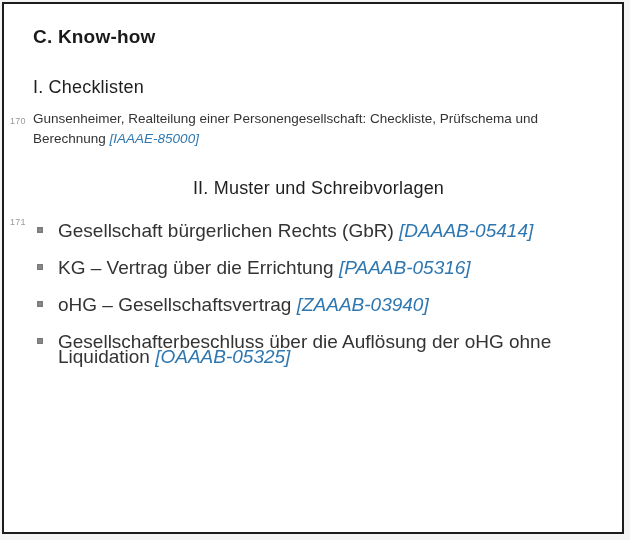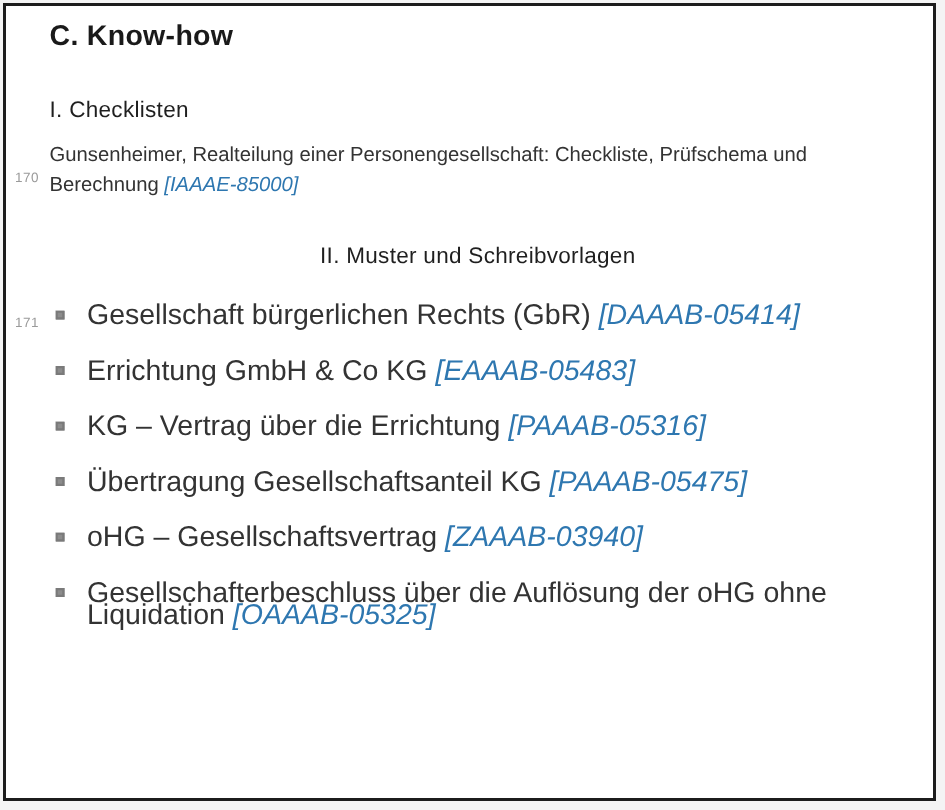--- a/index.html
+++ b/index.html
@@ -10,49 +10,49 @@
   }
   .frame {
     position: absolute;
     top: 2px; left: 2px;
     width: 622px; height: 532px;
     background: #ffffff;
     border: 2px solid #1c1c1c;
     overflow: hidden;
   }
   .content {
-    padding: 8px 18px 0 29px;
+    padding: 20px 18px 0 29px;
   }
   h1.page-title {
     font-size: 19px;
     font-weight: bold;
     color: #1a1a1a;
     letter-spacing: 0.2px;
     margin-top: 2px;
   }
   h2.section-heading {
-    font-size: 15px;
+    font-size: 18px;
     font-weight: normal;
     color: #1f1f1f;
     letter-spacing: 0.2px;
   }
   .h2-check { margin-top: 29px; }
   .h2-muster { margin-top: 29px; text-align: center; }
   p.para {
     position: relative;
     margin-top: 11px;
     font-size: 13.5px;
     line-height: 20px;
     color: #333333;
     max-width: 530px;
   }
   .margin-num {
     position: absolute;
     left: -23px;
-    top: 15px;
+    top: 2px;
     font-size: 9px;
     color: #9a9a9a;
     letter-spacing: 0.3px;
   }
   a.doc-link {
     color: #2e77b0;
     text-decoration: none;
     cursor: pointer;
     font-style: italic;
   }
@@ -102,32 +102,22 @@
     </p>
 
     <ul class="contract-list">
       <li>
         <span class="bullet"></span>
         <span>Gesellschaft bürgerlichen Rechts (GbR)</span>
         <a class="doc-link">[DAAAB-05414]</a>
       </li>
       <li>
         <span class="bullet"></span>
-        <span>Errichtung GmbH &amp; Co KG</span>
-        <a class="doc-link">[EAAAB-05483]</a>
-      </li>
-      <li>
-        <span class="bullet"></span>
         <span>KG – Vertrag über die Errichtung</span>
         <a class="doc-link">[PAAAB-05316]</a>
-      </li>
-      <li>
-        <span class="bullet"></span>
-        <span>Übertragung Gesellschaftsanteil KG</span>
-        <a class="doc-link">[PAAAB-05475]</a>
       </li>
       <li>
         <span class="bullet"></span>
         <span>oHG – Gesellschaftsvertrag</span>
         <a class="doc-link">[ZAAAB-03940]</a>
       </li>
       <li>
         <span class="bullet"></span>
         <span>Gesellschafterbeschluss über die Auflösung der oHG ohne Liquidation</span>
         <a class="doc-link">[OAAAB-05325]</a>

